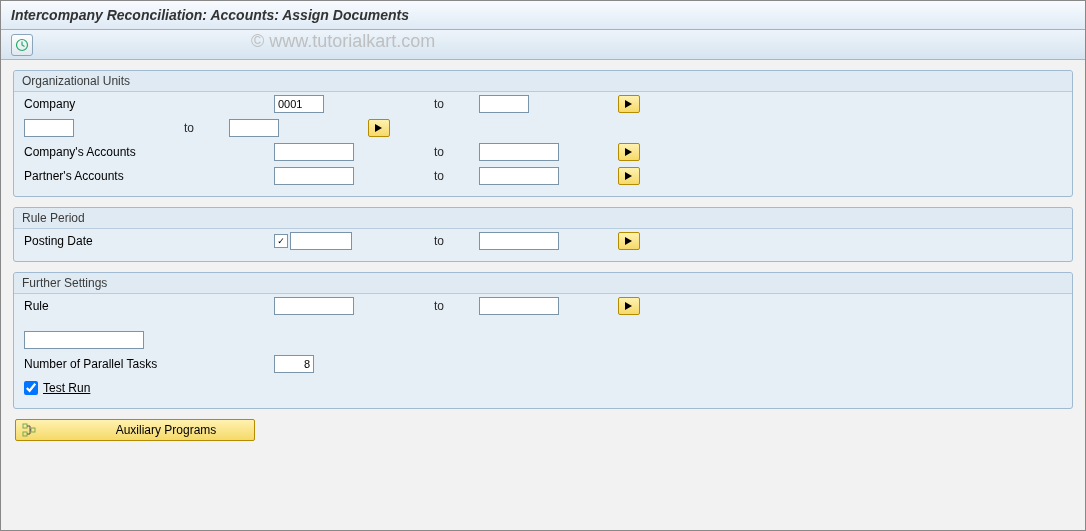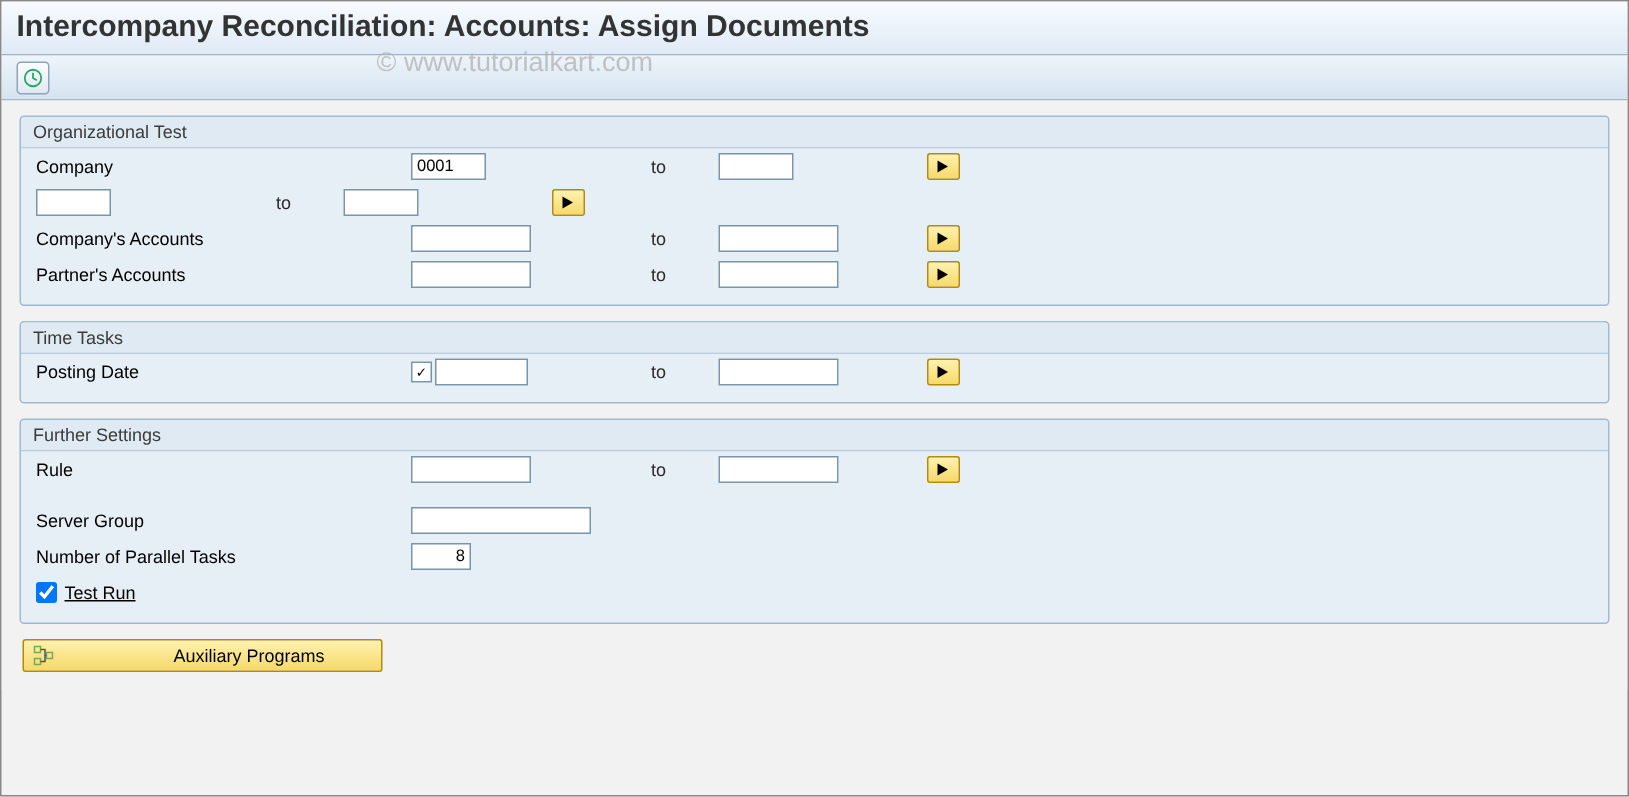--- a/index.html
+++ b/index.html
@@ -11,21 +11,22 @@
       height: 531px;
       border: 1px solid #888;
       position: relative;
       overflow: hidden;
     }
     .titlebar {
       background: linear-gradient(#f8fbff, #dfeaf5);
       border-bottom: 1px solid #99b3cc;
       padding: 6px 10px;
       font-weight: bold;
-      font-size: 20px;
+      font-style: italic;
+      font-size: 14px;
       color: #333;
     }
     .toolbar {
       background: linear-gradient(#eef4fa, #d6e4f0);
       border-bottom: 1px solid #a0b8cc;
       padding: 4px 10px;
       height: 30px;
       display: flex;
       align-items: center;
     }
@@ -137,21 +138,21 @@
       <path d="M7 3.5 V7 L9.5 8.5" stroke="#2a6" stroke-width="1.2" fill="none"></path>
     </svg>
   </div>
 </div>
 
 <div class="watermark">© www.tutorialkart.com</div>
 
 <div class="content">
 
   <div class="group">
-    <div class="group-title">Organizational Test</div>
+    <div class="group-title">Organizational Units</div>
 
     <div class="row">
       <div class="label">Company</div>
       <div class="cell-from">
           <input class="sap-input w50" value="0001" style="">
         </div>
       <div class="cell-to-label">to</div>
       <div class="cell-to">
           <input class="sap-input w50" value="" style="">
         </div>
@@ -212,21 +213,21 @@
           <div class="arrow-btn">
             <svg width="10" height="10">
               <path d="M1 1 L8 5 L1 9 Z" fill="#000"></path>
             </svg>
           </div>
         </div>
     </div>
   </div>
 
   <div class="group">
-    <div class="group-title">Time Tasks</div>
+    <div class="group-title">Rule Period</div>
     <div class="row">
       <div class="label">Posting Date</div>
       <div class="cell-from">
         <span class="cal-icon">✓</span>
         <input class="sap-input" style="width: 62px;" value="">
       </div>
       <div class="cell-to-label">to</div>
       <div class="cell-to">
           <input class="sap-input w80" value="" style="">
         </div>
@@ -257,21 +258,20 @@
             <svg width="10" height="10">
               <path d="M1 1 L8 5 L1 9 Z" fill="#000"></path>
             </svg>
           </div>
         </div>
     </div>
 
     <div style="height:10px"></div>
 
     <div class="row">
-      <div class="label">Server Group</div>
       <div><input class="sap-input w120" value="" style=""></div>
     </div>
 
     <div class="row">
       <div class="label">Number of Parallel Tasks</div>
       <div><input class="sap-input w40" value="8" style=""></div>
     </div>
 
     <div class="row">
       <label class="checkbox-wrap">

